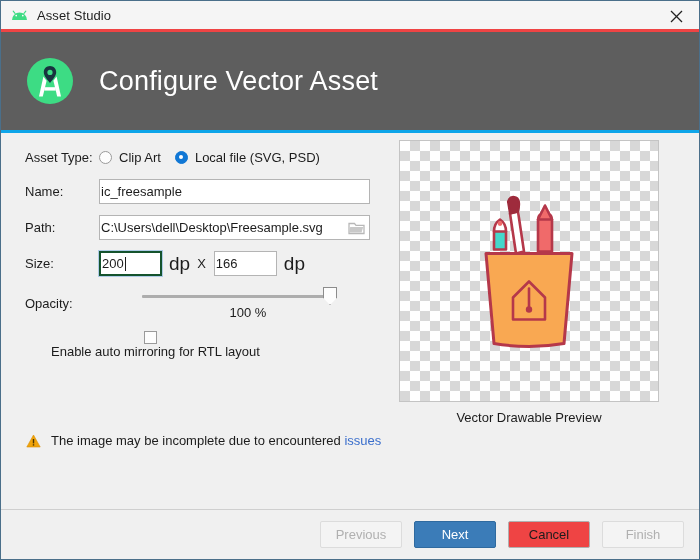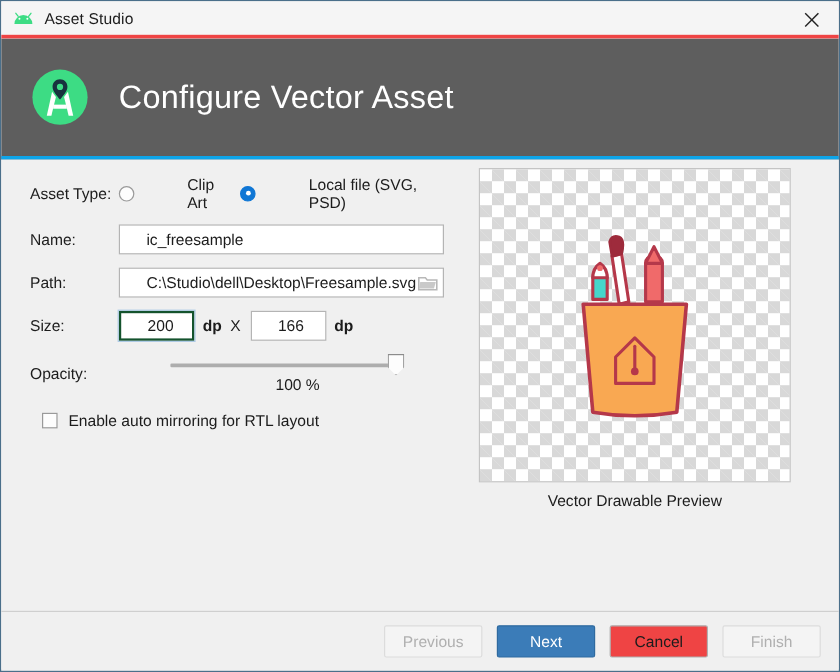--- a/index.html
+++ b/index.html
@@ -89,21 +89,20 @@
     flex: 0 0 74px;
     font-size: 13px;
     color: #1c1c1c;
   }
 
   
   .radio-wrap {
     display: flex; align-items: center;
     cursor: pointer;
     margin-right: 14px;
-    gap: 37px;
   }
   .radio {
     width: 13px; height: 13px;
     border-radius: 50%;
     border: 1px solid #9a9a9a;
     background: #fdfdfd;
     margin-right: 7px;
     flex: 0 0 13px;
     position: relative;
   }
@@ -121,21 +120,21 @@
   }
   .radio-label { font-size: 13px; color: #1c1c1c; }
 
   
   .tf {
     height: 25px;
     background: #ffffff;
     border: 1px solid #b4b4b4;
     display: flex;
     align-items: center;
-    padding: 0 22px;
+    padding: 0 1px;
     font-size: 13px;
     color: #1c1c1c;
   }
   .tf-name { width: 271px; }
   .tf-path { width: 271px; position: relative; padding-right: 26px; }
   .folder-btn {
     position: absolute;
     right: 4px; top: 50%;
     transform: translateY(-50%);
     width: 17px; height: 15px;
@@ -151,24 +150,23 @@
   }
   .caret {
     display: inline-block;
     width: 1px;
     height: 14px;
     background: #1c1c1c;
     margin-left: 1px;
     vertical-align: middle;
   }
   .unit {
-    font-size: 13px;
+    font-size: 19px;
     color: #1c1c1c;
     margin: 0 7px;
-    font-weight: bold;
   }
   .xsep {
     font-size: 13px;
     color: #1c1c1c;
     margin-right: 8px;
   }
 
   
   .slider-area {
     display: flex;
@@ -352,21 +350,21 @@
     <div class="row">
       <div class="lbl">Name:</div>
       <div class="tf tf-name">
         <span>ic_freesample</span>
       </div>
     </div>
 
     <div class="row">
       <div class="lbl">Path:</div>
       <div class="tf tf-path">
-        <span>C:\Studio\dell\Desktop\Freesample.svg</span>
+        <span>C:\Users\dell\Desktop\Freesample.svg</span>
         <span class="folder-btn">
           <svg width="17" height="15" viewBox="0 0 17 15">
             <path d="M1 3 L6.5 3 L8 4.8 L16 4.8 L16 13 L1 13 Z" fill="none" stroke="#b8b8b8" stroke-width="1.3"></path>
             <path d="M2.2 6.6 L15.2 6.6 L13.6 12 L1 12 Z" fill="#c9c9c9"></path>
           </svg>
         </span>
       </div>
     </div>
 
     <div class="row">
@@ -388,28 +386,41 @@
       <div class="slider-area">
         <div class="slider">
           <div class="slider-track"></div>
           <div class="slider-thumb"></div>
         </div>
         <span class="opacity-val">100 %</span>
       </div>
     </div>
 
     <div class="row">
-      <div class="cb-wrap" style="margin-left:10px;">
+      <div class="cb-wrap" style="margin-left:26px;flex-direction:column;">
         <span class="cb"></span>
         <span class="cb-label">Enable auto mirroring for RTL layout</span>
       </div>
     </div>
 
   </div>
 
+  <div class="warn">
+    <span class="warn-icon">
+      <svg width="15" height="14" viewBox="0 0 15 14">
+        <path d="M7.5 1 L14.2 13 L0.8 13 Z" fill="#f0a30a" stroke="#d98e05" stroke-width="0.6"></path>
+        <rect x="6.8" y="5" width="1.4" height="4.4" fill="#4a3500"></rect>
+        <rect x="6.8" y="10.2" width="1.4" height="1.4" fill="#4a3500"></rect>
+      </svg>
+    </span>
+    <span class="warn-text">
+      <span>The image may be incomplete due to encountered</span>
+      <span class="warn-link">issues</span>
+    </span>
+  </div>
 
   <div class="preview-wrap">
     <div class="preview-box">
       <div class="preview-art">
         <svg width="130" height="155" viewBox="0 0 130 155">
 
           <g>
             <path d="M30 56 L30 38 Q30 32 36 32 Q42 32 42 38 L42 56 Z" fill="#45d7cb" stroke="#b5384a" stroke-width="2.6" stroke-linejoin="round"></path>
             <path d="M30 38 Q30 30 36 26 Q42 30 42 38 Z" fill="#ffffff" stroke="#b5384a" stroke-width="2.6" stroke-linejoin="round"></path>
             <circle cx="36" cy="30" r="2.4" fill="#f06a6a"></circle>

